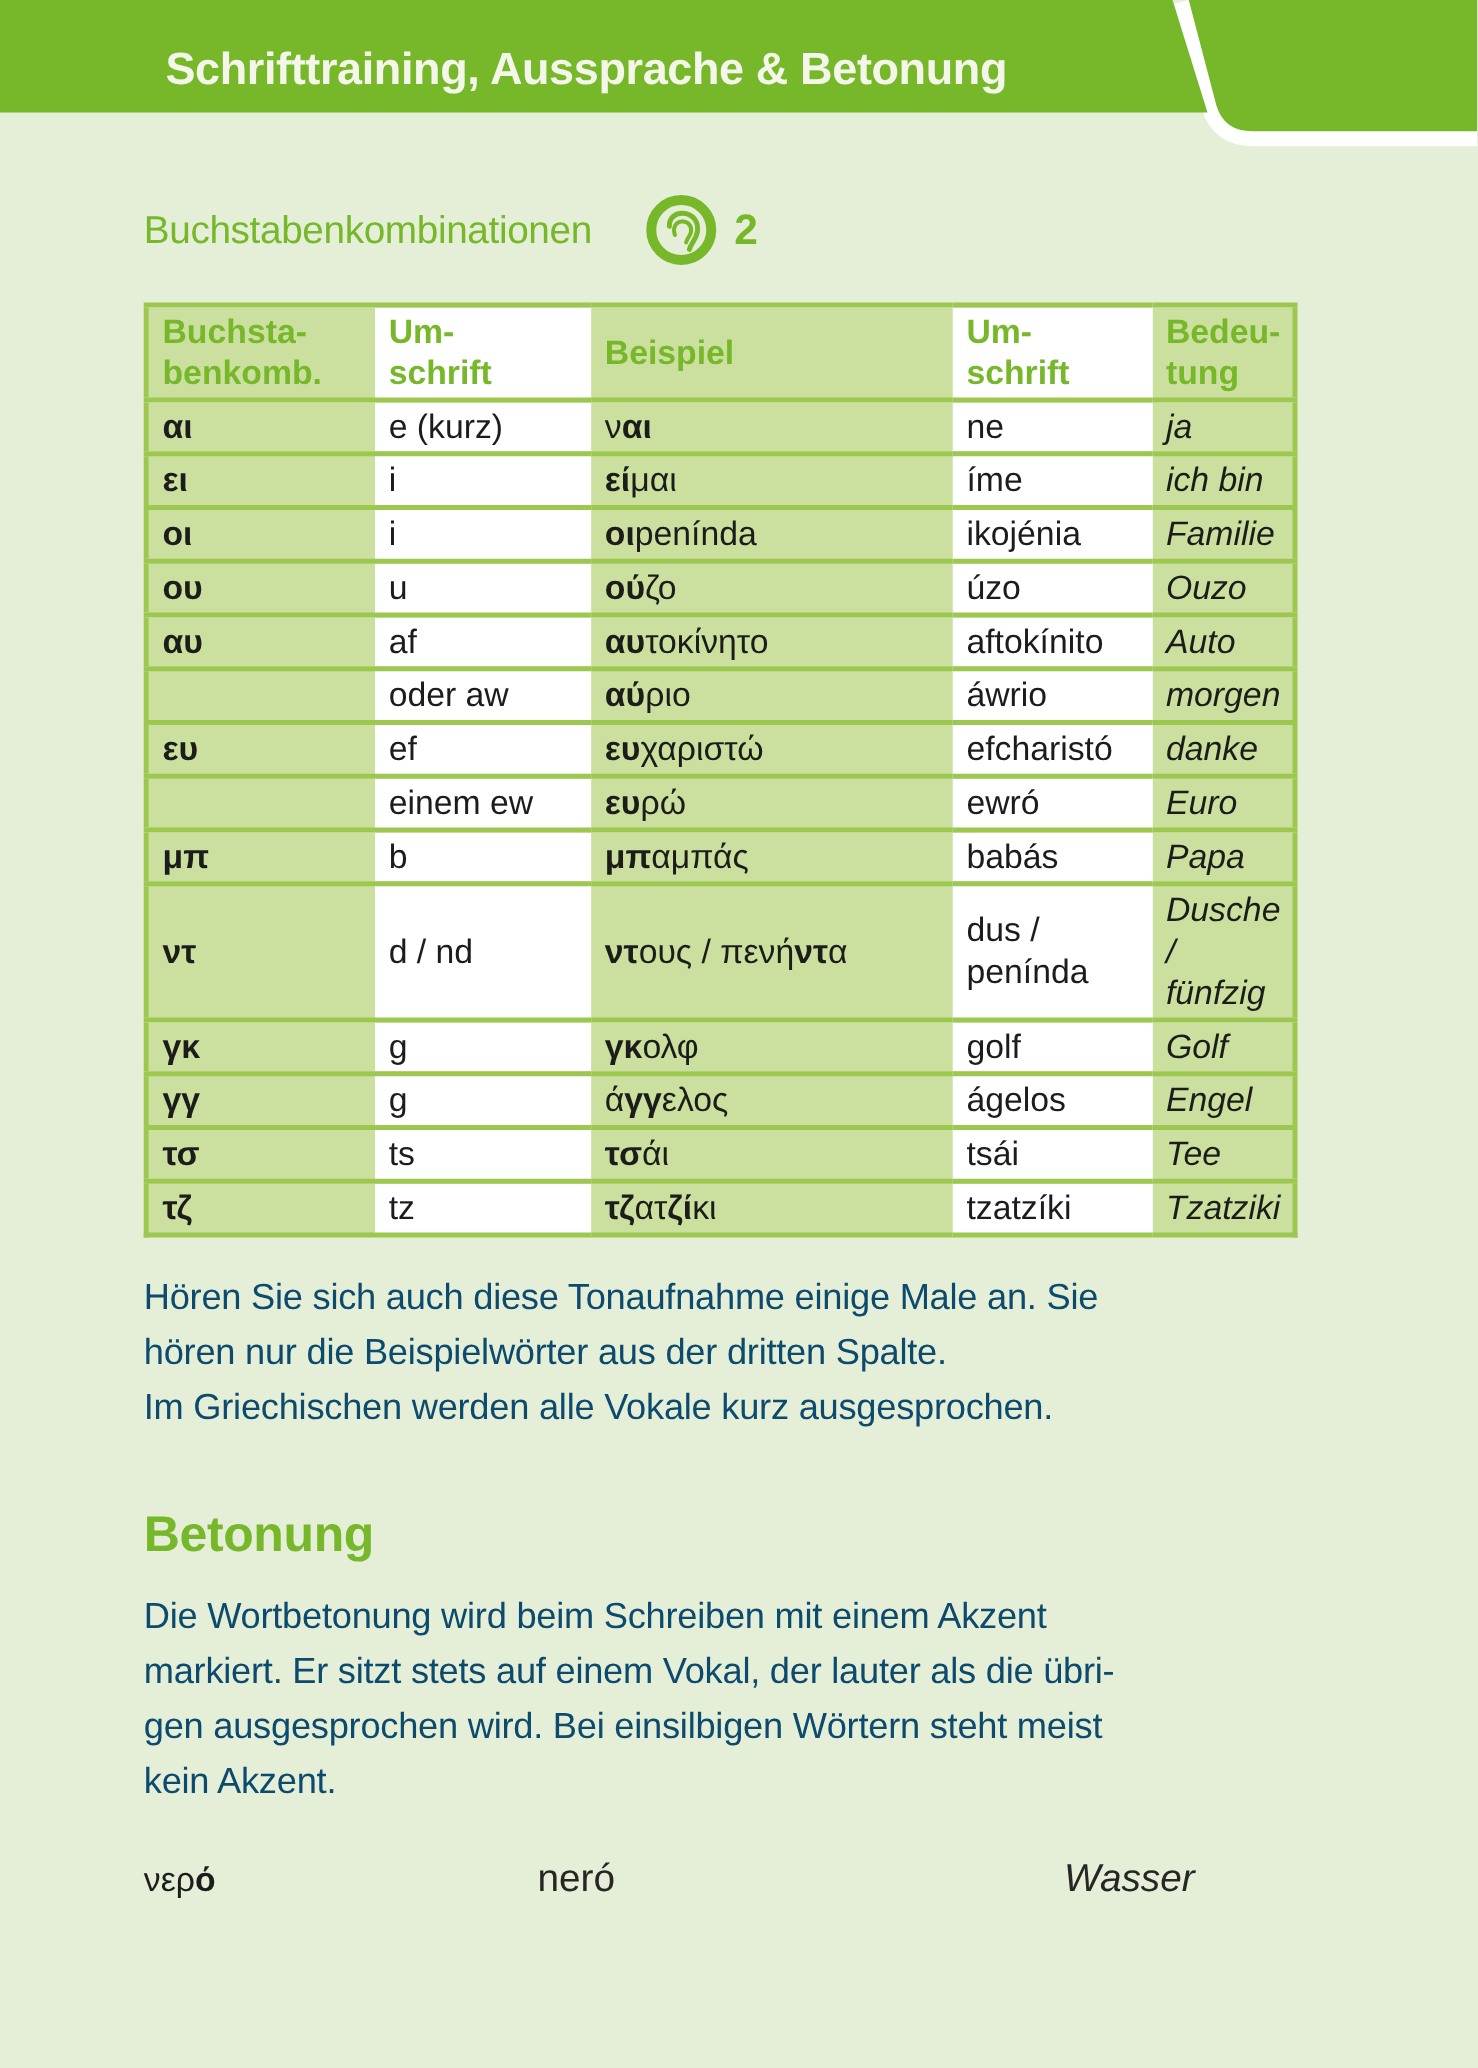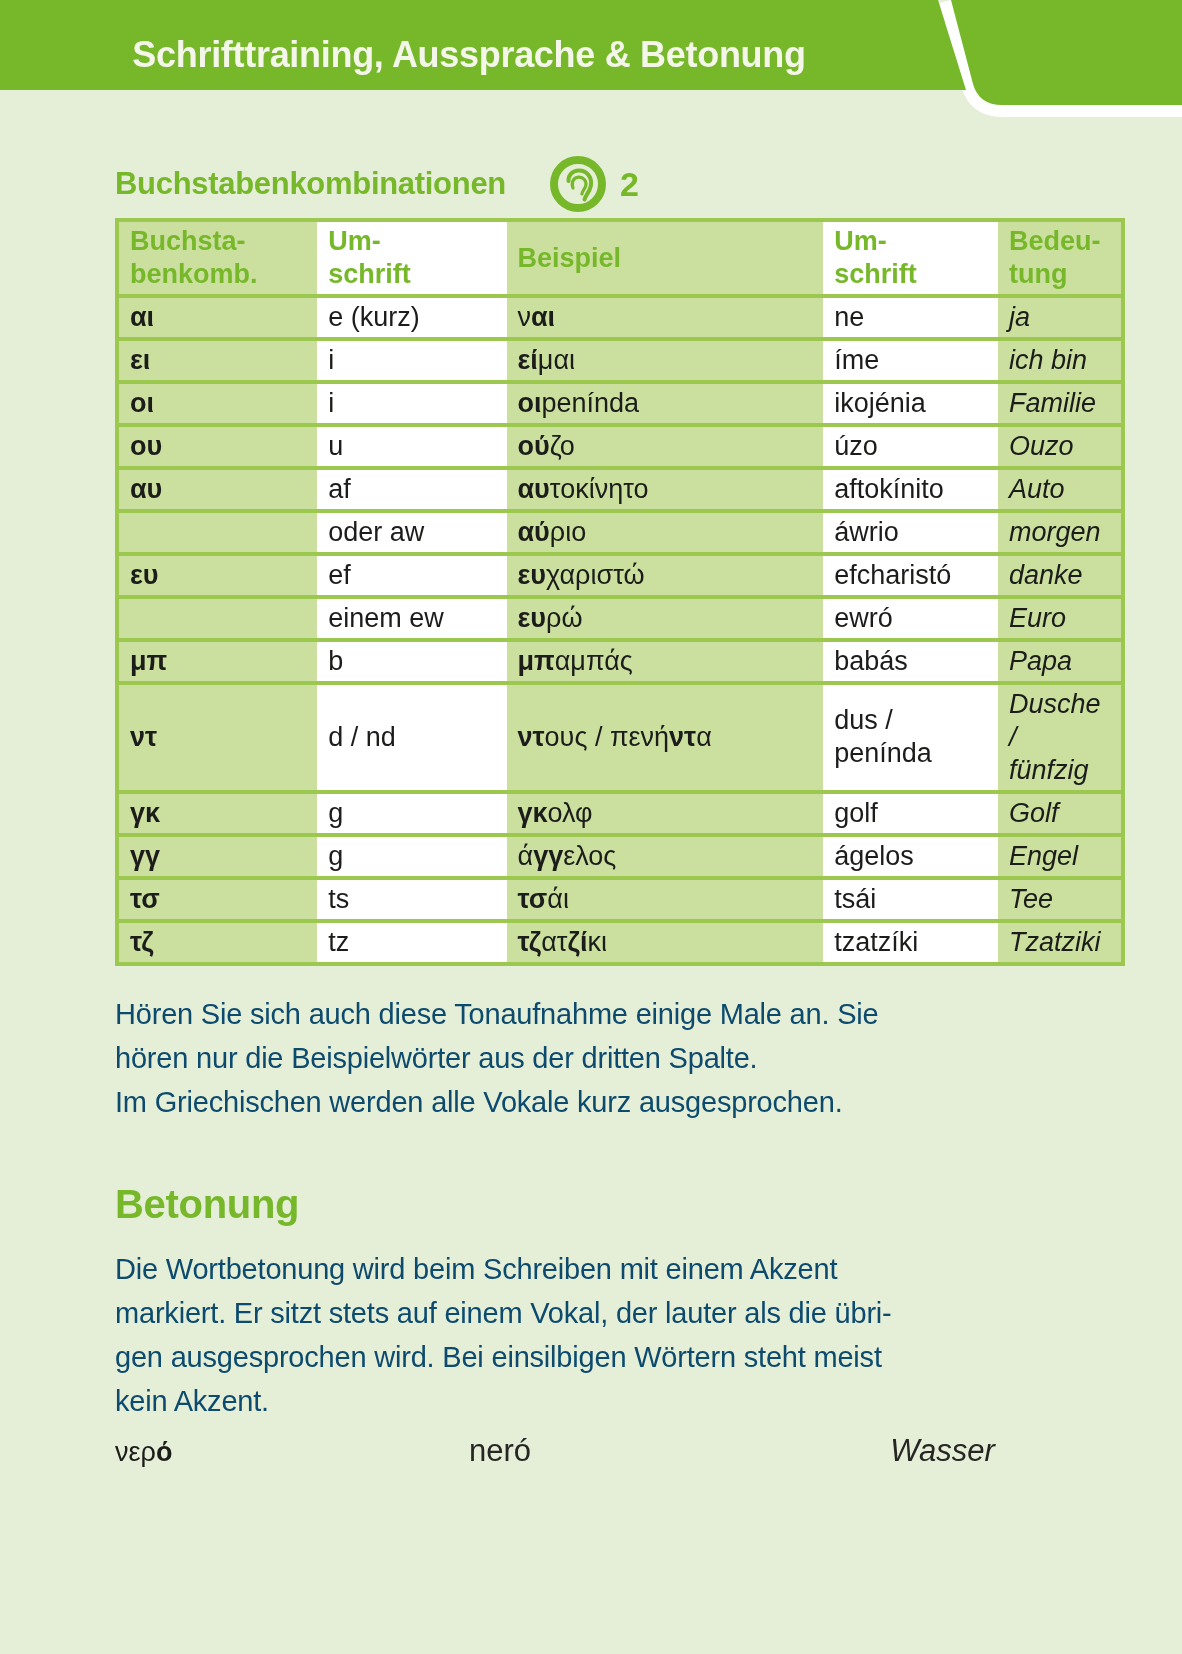--- a/index.html
+++ b/index.html
@@ -20,30 +20,30 @@
     padding-top:10px;box-sizing:border-box;
     color:#f4f6ea;font-size:36px;font-weight:700;letter-spacing:-.3px;
   }
   
   .content{padding:0 115px;}
   .section-head{
     margin-top:36px;height:60px;
     display:flex;align-items:center;
   }
   .section-title{
-    color:#76b82a;font-size:31px;font-weight:700;letter-spacing:-.3px;
+    color:#76b82a;font-size:31px;font-weight:400;letter-spacing:-.3px;
   }
   .audio{display:flex;align-items:center;margin-left:42px;}
   .audio .num{color:#76b82a;font-size:34px;font-weight:700;margin-left:12px;}
   
   table.combi{
-    margin-top:4px;
+    margin-top:28px;
     border-collapse:collapse;
     table-layout:fixed;
-    width:1010px;
+    width:923px;
     font-size:27px;
   }
   table.combi td, table.combi th{
     border-top:4px solid #9dc850;
     padding:3px 11px;
     vertical-align:middle;
     text-align:left;
     white-space:pre-line;
     overflow:hidden;
   }
@@ -65,24 +65,23 @@
     font-size:29px;line-height:44px;color:#0c4a6e;
     white-space:pre-line;letter-spacing:-.2px;
   }
   .sub-heading{
     margin-top:58px;
     color:#76b82a;font-size:40px;font-weight:700;letter-spacing:-.3px;
   }
   .sub-heading + .para{margin-top:20px;}
   
   .example{
-    margin-top:10px;
+    margin-top:38px;
     display:grid;grid-template-columns:315px 310px auto;
     align-items:baseline;
-    gap:39px;
   }
   .example .greek{font-size:27px;color:#1c1c1a;}
   .example .umschrift{font-size:31px;color:#262624;}
   .example .meaning{font-size:31px;font-style:italic;color:#262624;text-align:center;}
 </style>
 </head>
 <body>
 
 <div class="header">
   <svg width="1182" height="118" viewBox="0 0 1182 118">

